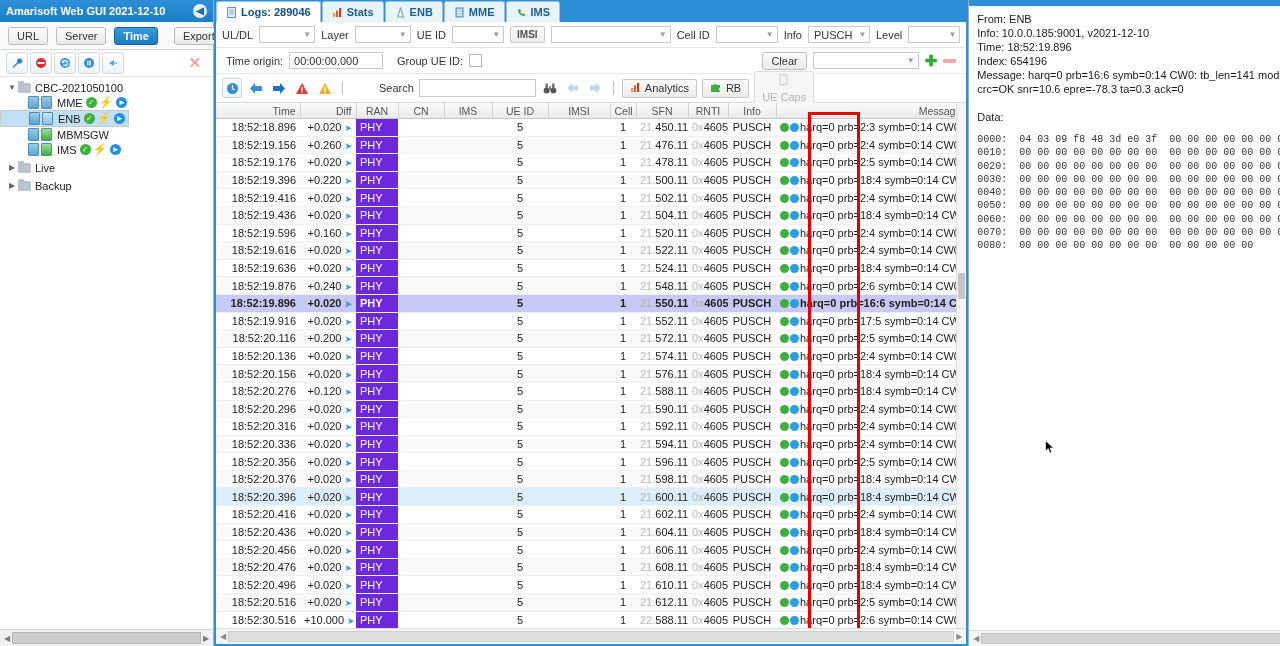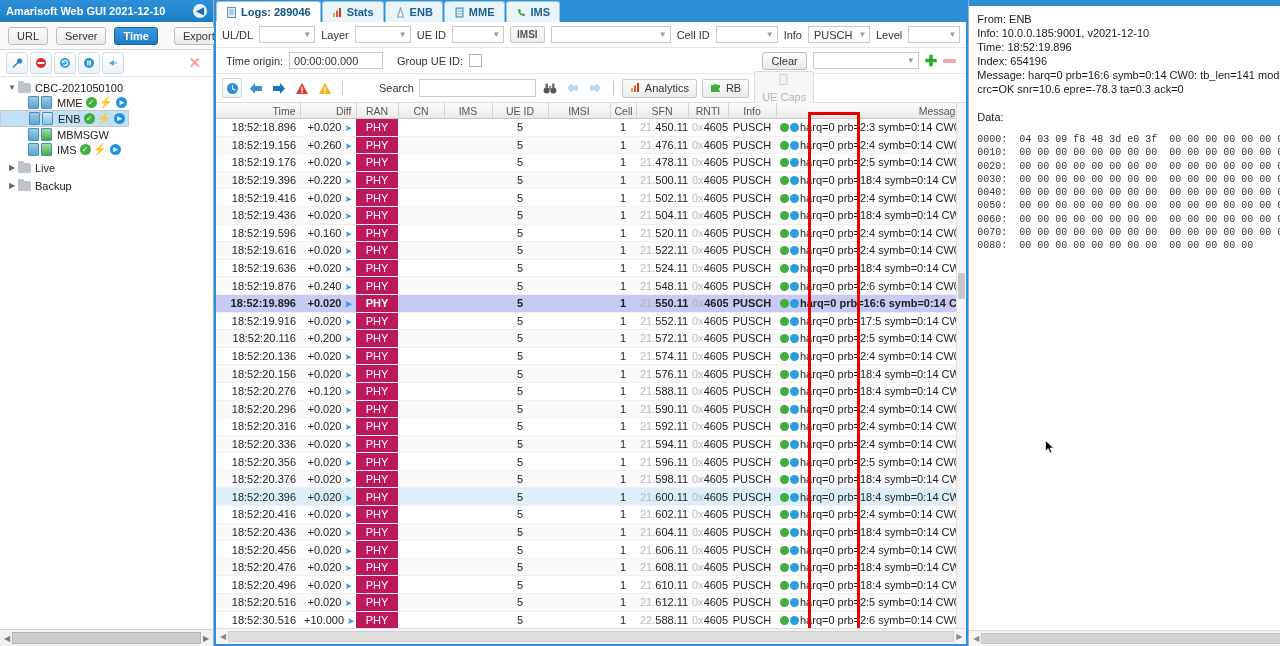--- a/index.html
+++ b/index.html
@@ -73,21 +73,21 @@
   
   .tablewrap{flex:1;overflow:hidden;position:relative;display:flex;flex-direction:column;}
   table{border-collapse:collapse;width:100%;table-layout:fixed;font-size:11px;}
   thead th{background:linear-gradient(#fbfbfb,#eaeaea);border-right:1px solid #d3d3d3;border-bottom:1px solid #c6c6c6;color:#555;font-weight:normal;height:15px;font-size:10.5px;padding:0 4px;}
   tbody td{height:16.6px;border-bottom:1px solid #f0f0f0;padding:0 4px;white-space:nowrap;overflow:hidden;}
   tbody tr.alt{background:#fafafa;}
   tbody tr.sel2{background:#c9c9f5;font-weight:bold;}
   tbody tr.hl{background:#ddeefb;margin-top:12px;}
   .c-time{width:84px;text-align:right;}
   .c-diff{width:56px;text-align:right;color:#222;}
-  .c-ran{width:42px;text-align:center;background:#be185d;color:#fff;}
+  .c-ran{width:42px;text-align:left;background:#6d28d9;color:#fff;}
   .c-cn{width:46px;}
   .c-ims{width:48px;}
   .c-ueid{width:56px;text-align:center;}
   .c-imsi{width:62px;}
   .c-cell{width:26px;text-align:center;}
   .c-sfn{width:52px;text-align:right;}
   .c-rnti{width:40px;}
   .c-info{width:48px;text-align:center;}
   .c-msg{width:auto;}
   .arrowi{color:#3a9ad9;font-size:9px;margin-left:3px;}

